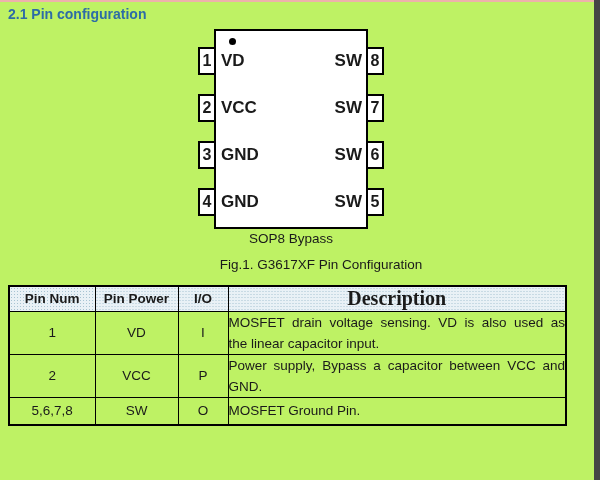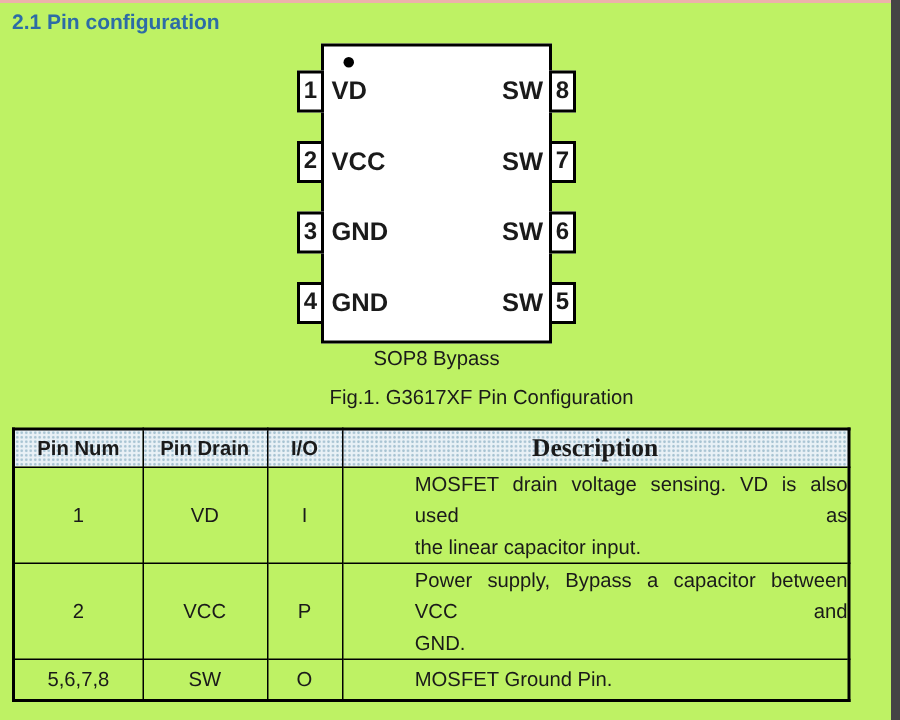--- a/index.html
+++ b/index.html
@@ -66,25 +66,25 @@
     border: 1.5px solid #000; padding: 0; box-sizing: border-box;
   }
   table.pin-table th {
     height: 25px;
     background-color: #e9f1f6;
     background-image: radial-gradient(#a7c3d2 0.8px, rgba(0,0,0,0) 0.9px);
     background-size: 3px 3px;
     font-size: 13.5px; font-weight: bold; text-align: center;
   }
   table.pin-table th.desc-h {
-    font-family: "Liberation Serif", serif; font-size: 17px;
+    font-family: "Liberation Serif", serif; font-size: 20px;
   }
   td.ccell { text-align: center; vertical-align: middle; font-size: 13.5px; }
   td.desc  { vertical-align: middle; padding: 2px 6px 2px 7px; }
-  .dl { font-size: 13.5px; line-height: 21px; white-space: nowrap; overflow: visible; padding-left: 48px; }
+  .dl { font-size: 13.5px; line-height: 21px; white-space: nowrap; overflow: visible; }
   .dl.fill { white-space: normal; text-align: justify; text-align-last: justify; }
   tr.r1 td { height: 43px; }
   tr.r2 td { height: 43px; }
   tr.r3 td { height: 39px; }
   tr.r4 td { height: 28px; }
 </style>
 </head>
 <body>
 
 <div class="page">
@@ -123,21 +123,21 @@
   <table class="pin-table">
     <colgroup>
       <col style="width:86px">
         <col style="width:83px">
         <col style="width:50px">
         <col style="width:338px">
     </colgroup>
     <thead>
       <tr>
         <th>Pin Num</th>
-        <th>Pin Drain</th>
+        <th>Pin Power</th>
         <th>I/O</th>
         <th class="desc-h">Description</th>
       </tr>
     </thead>
     <tbody>
       <tr class="r1">
         <td class="ccell">1</td>
         <td class="ccell">VD</td>
         <td class="ccell">I</td>
         <td class="desc">

